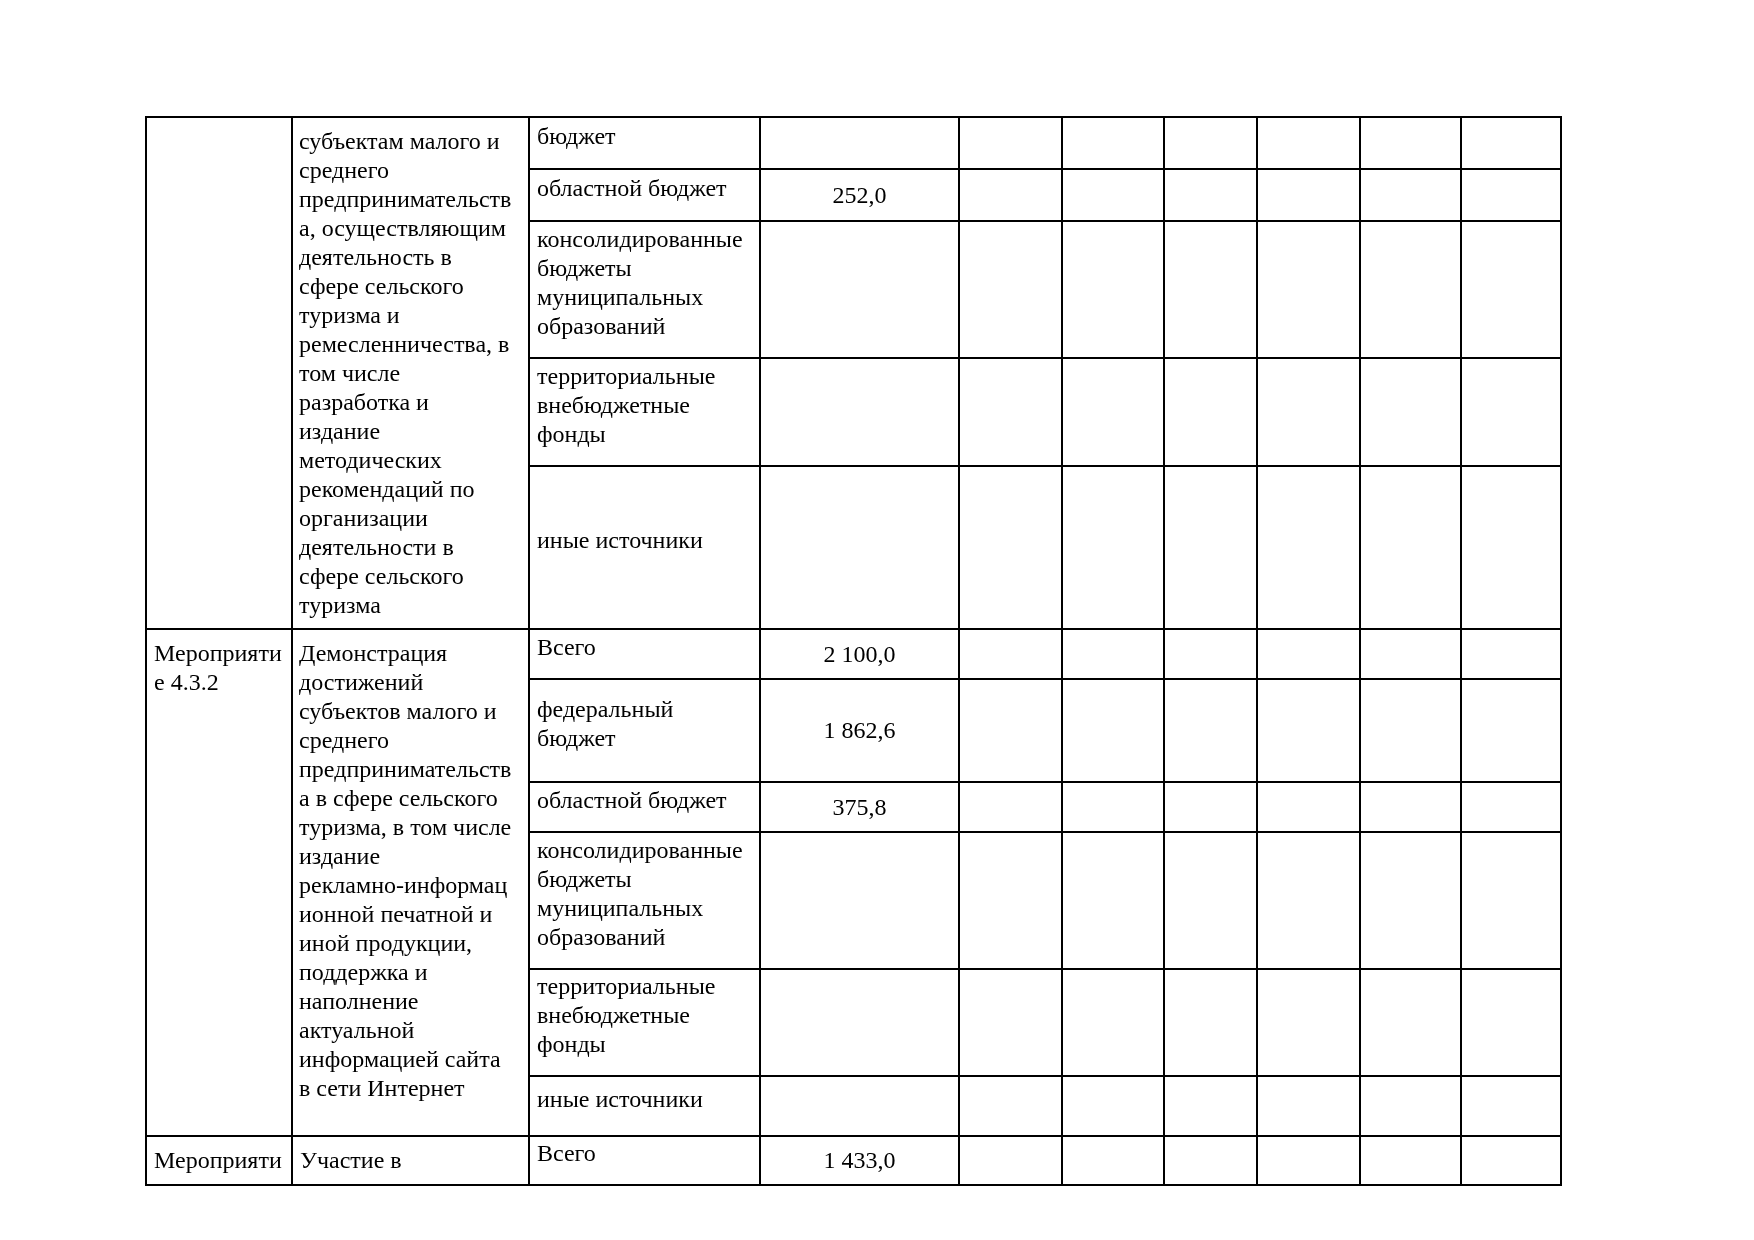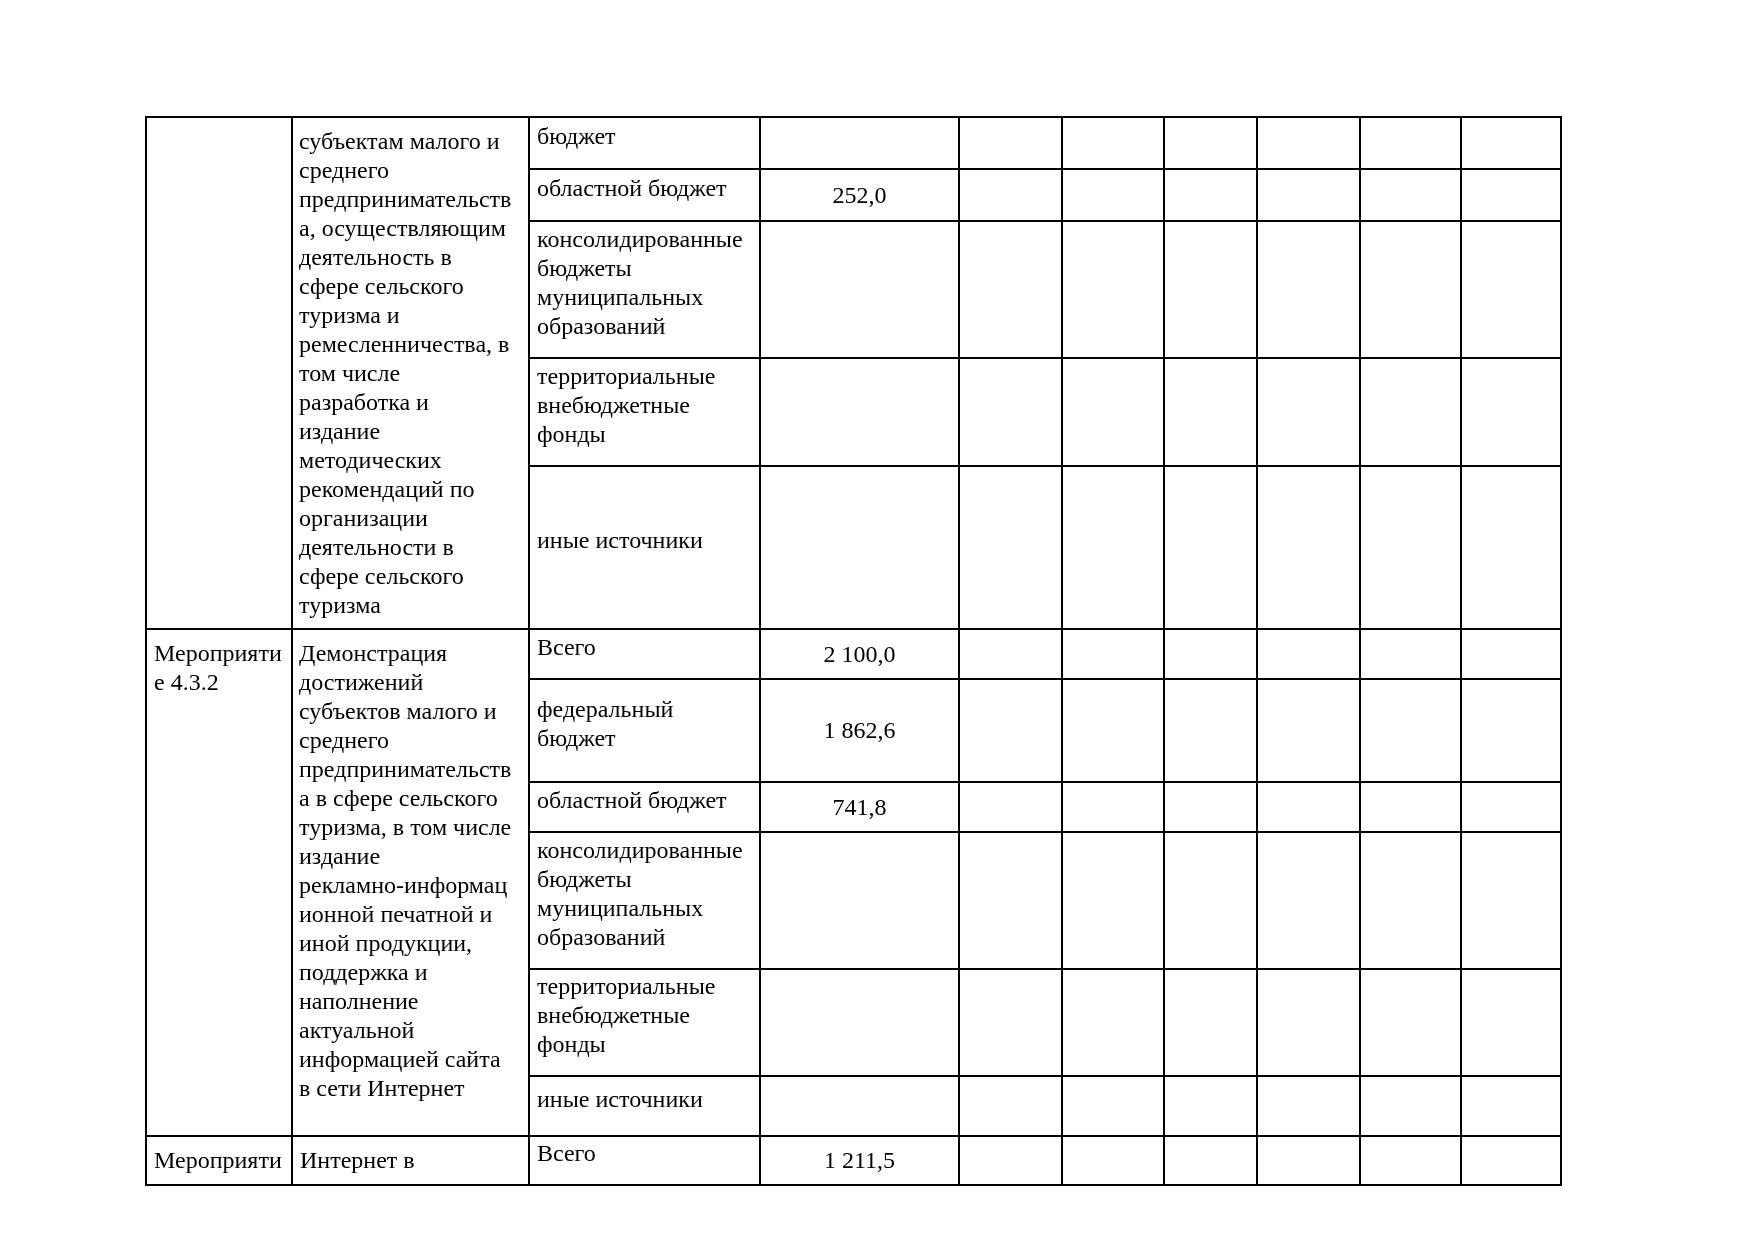--- a/index.html
+++ b/index.html
@@ -210,21 +210,21 @@
     <td class="val">1 862,6</td>
     <td class="e"></td>
     <td class="e"></td>
     <td class="e"></td>
     <td class="e"></td>
     <td class="e"></td>
     <td class="e"></td>
   </tr>
   <tr class="r8">
     <td class="lbl">областной бюджет</td>
-    <td class="val">741,8</td>
+    <td class="val">375,8</td>
     <td class="e"></td>
     <td class="e"></td>
     <td class="e"></td>
     <td class="e"></td>
     <td class="e"></td>
     <td class="e"></td>
   </tr>
   <tr class="r9">
     <td class="lbl">консолидированные
 бюджеты
@@ -256,23 +256,23 @@
     <td class="e"></td>
     <td class="e"></td>
     <td class="e"></td>
     <td class="e"></td>
     <td class="e"></td>
     <td class="e"></td>
   </tr>
 
   <tr class="r12">
     <td class="mid">Мероприяти</td>
-    <td class="mid">Интернет в</td>
+    <td class="mid">Участие в</td>
     <td class="lbl">Всего</td>
-    <td class="val">1 211,5</td>
+    <td class="val">1 433,0</td>
     <td class="e"></td>
     <td class="e"></td>
     <td class="e"></td>
     <td class="e"></td>
     <td class="e"></td>
     <td class="e"></td>
   </tr>
 </tbody>
   </table>
 

